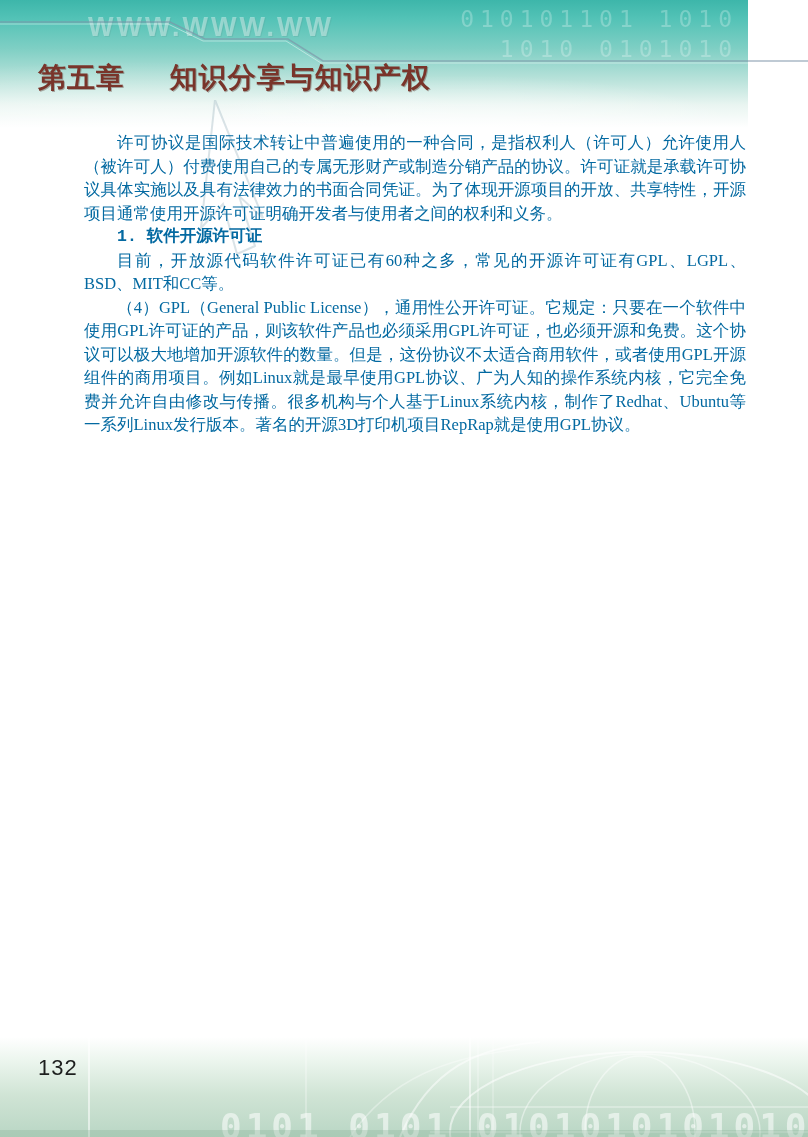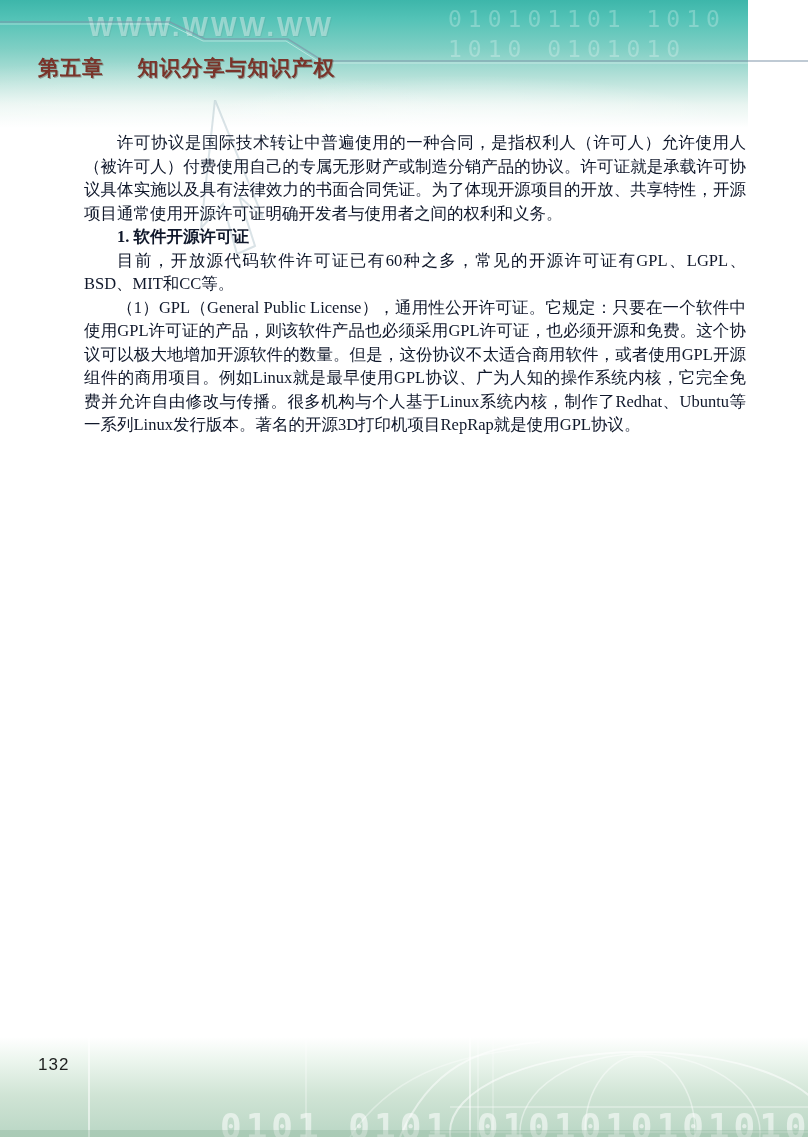--- a/index.html
+++ b/index.html
@@ -27,65 +27,66 @@
     font-weight:bold;font-size:27px;letter-spacing:3px;
     color:rgba(255,255,255,0.38);
     text-shadow:1px 1px 0 rgba(90,160,150,0.25);
     white-space:nowrap;
   }
   .bin-top{
     position:absolute;top:4px;right:10px;width:290px;height:120px;
     font-family:"DejaVu Sans Mono",monospace;
     font-size:23px;line-height:30px;letter-spacing:6px;
     color:rgba(255,255,255,0.26);
-    overflow:hidden;text-align:left;word-break:break-all;
+    overflow:hidden;text-align:right;word-break:break-all;
   }
   .chapter{
     position:absolute;top:40px;left:38px;
     font-family:"Liberation Sans",sans-serif;
-    font-weight:bold;font-size:21px;
+    font-weight:bold;font-size:28px;
     color:#79342a;
     text-shadow:1px 1px 0 rgba(70,30,20,0.35);
     letter-spacing:1px;
     white-space:nowrap;
   }
   .chapter .gap{display:inline-block;width:1.6em;}
   .cursor-arrow{position:absolute;top:100px;left:185px;}
 
   
   .body-text{
     position:absolute;top:131px;left:84px;width:662px;
-    font-size:16.5px;line-height:23.5px;color:#0f172a;
+    font-size:16.5px;line-height:23.5px;color:#0369a1;
   }
   .body-text p{
     margin:0;text-indent:2em;text-align:justify;
     text-justify:inter-ideograph;
   }
   .body-text p.section-heading{
     font-weight:bold;
+    font-family:Liberation Mono, monospace;
   }
 
   
   .footer{
     position:absolute;left:0;bottom:0;width:808px;height:100px;
     background:
       linear-gradient(180deg,rgba(255,255,255,1) 0%,rgba(237,246,239,1) 22%,rgba(208,228,213,1) 58%,rgba(185,214,196,1) 100%);
   }
   .footer-art{position:absolute;left:0;top:0;}
   .bin-bottom{
     position:absolute;left:220px;bottom:-10px;width:600px;
     font-family:"DejaVu Sans Mono",monospace;
     font-weight:bold;font-size:36px;letter-spacing:4px;
     color:rgba(255,255,255,0.55);
     white-space:nowrap;overflow:hidden;
   }
   .page-number{
     position:absolute;left:38px;top:18px;
     font-family:"Liberation Sans",sans-serif;
-    font-size:17px;color:#1d1f1e;letter-spacing:1px;
+    font-size:22px;color:#1d1f1e;letter-spacing:1px;
   }
   .footer-strip{
     position:absolute;left:0;bottom:0;width:808px;height:7px;
     background:rgba(140,180,156,0.35);
   }
   .vline{position:absolute;top:0;width:2px;height:100px;background:rgba(255,255,255,0.55);}
 </style>
 </head>
 <body>
 
@@ -101,21 +102,21 @@
     <h1 class="chapter"><span>第五章</span><span class="gap"></span><span>知识分享与知识产权</span></h1>
     <svg class="cursor-arrow" width="120" height="160">
       <polygon points="30,0 78,118 54,96 70,146 52,154 38,104 16,128" fill="rgba(255,255,255,0.5)" stroke="rgba(150,175,185,0.35)" stroke-width="2"></polygon>
     </svg>
   </div>
 
   <main class="body-text">
     <p>许可协议是国际技术转让中普遍使用的一种合同，是指权利人（许可人）允许使用人（被许可人）付费使用自己的专属无形财产或制造分销产品的协议。许可证就是承载许可协议具体实施以及具有法律效力的书面合同凭证。为了体现开源项目的开放、共享特性，开源项目通常使用开源许可证明确开发者与使用者之间的权利和义务。</p>
     <p class="section-heading">1. 软件开源许可证</p>
     <p>目前，开放源代码软件许可证已有60种之多，常见的开源许可证有GPL、LGPL、BSD、MIT和CC等。</p>
-    <p>（1）GPL（General Public License），通用性公开许可证。它规定：只要在一个软件中使用GPL许可证的产品，则该软件产品也必须采用GPL许可证，也必须开源和免费。这个协议可以极大地增加开源软件的数量。但是，这份协议不太适合商用软件，或者使用GPL开源组件的商用项目。例如Linux就是最早使用GPL协议、广为人知的操作系统内核，它完全免费并允许自由修改与传播。很多机构与个人基于Linux系统内核，制作了Redhat、Ubuntu等一系列Linux发行版本。著名的开源3D打印机项目RepRap就是使用GPL协议。</p>
+    <p>（4）GPL（General Public License），通用性公开许可证。它规定：只要在一个软件中使用GPL许可证的产品，则该软件产品也必须采用GPL许可证，也必须开源和免费。这个协议可以极大地增加开源软件的数量。但是，这份协议不太适合商用软件，或者使用GPL开源组件的商用项目。例如Linux就是最早使用GPL协议、广为人知的操作系统内核，它完全免费并允许自由修改与传播。很多机构与个人基于Linux系统内核，制作了Redhat、Ubuntu等一系列Linux发行版本。著名的开源3D打印机项目RepRap就是使用GPL协议。</p>
   </main>
 
   <div class="footer">
     <div class="vline" style="left:88px"></div>
     <div class="vline" style="left:305px;opacity:.5"></div>
     <div class="vline" style="left:492px;opacity:.4"></div>
 
     <svg class="footer-art" width="808" height="100">
       <ellipse cx="640" cy="95" rx="190" ry="80" fill="none" stroke="rgba(255,255,255,0.55)" stroke-width="2"></ellipse>
       <ellipse cx="640" cy="95" rx="120" ry="78" fill="none" stroke="rgba(255,255,255,0.45)" stroke-width="1.5"></ellipse>

